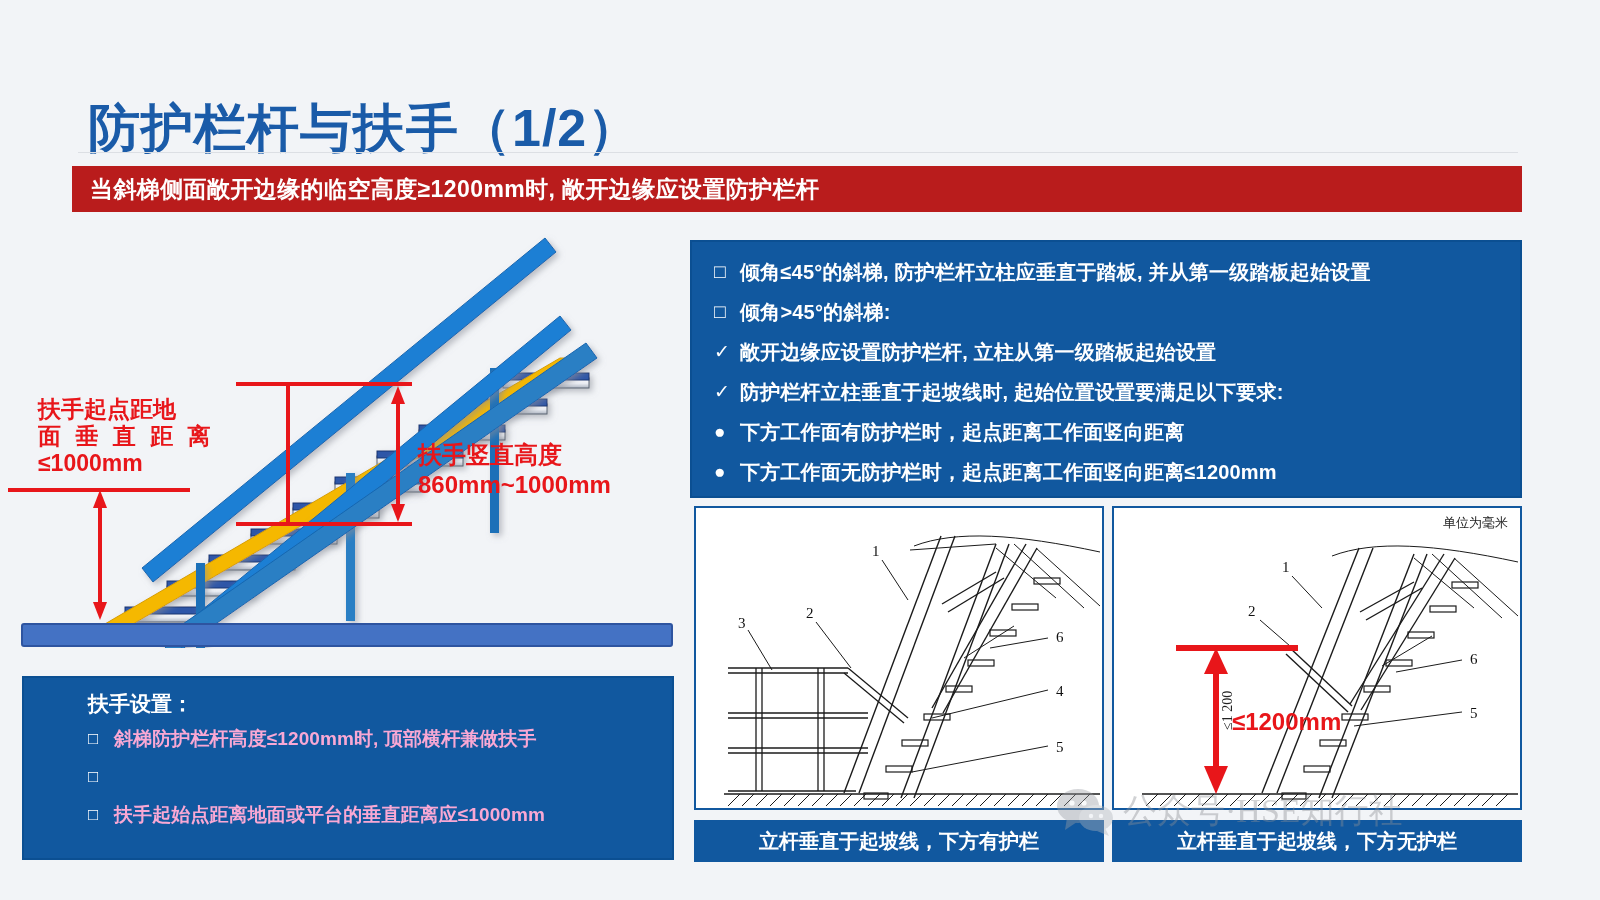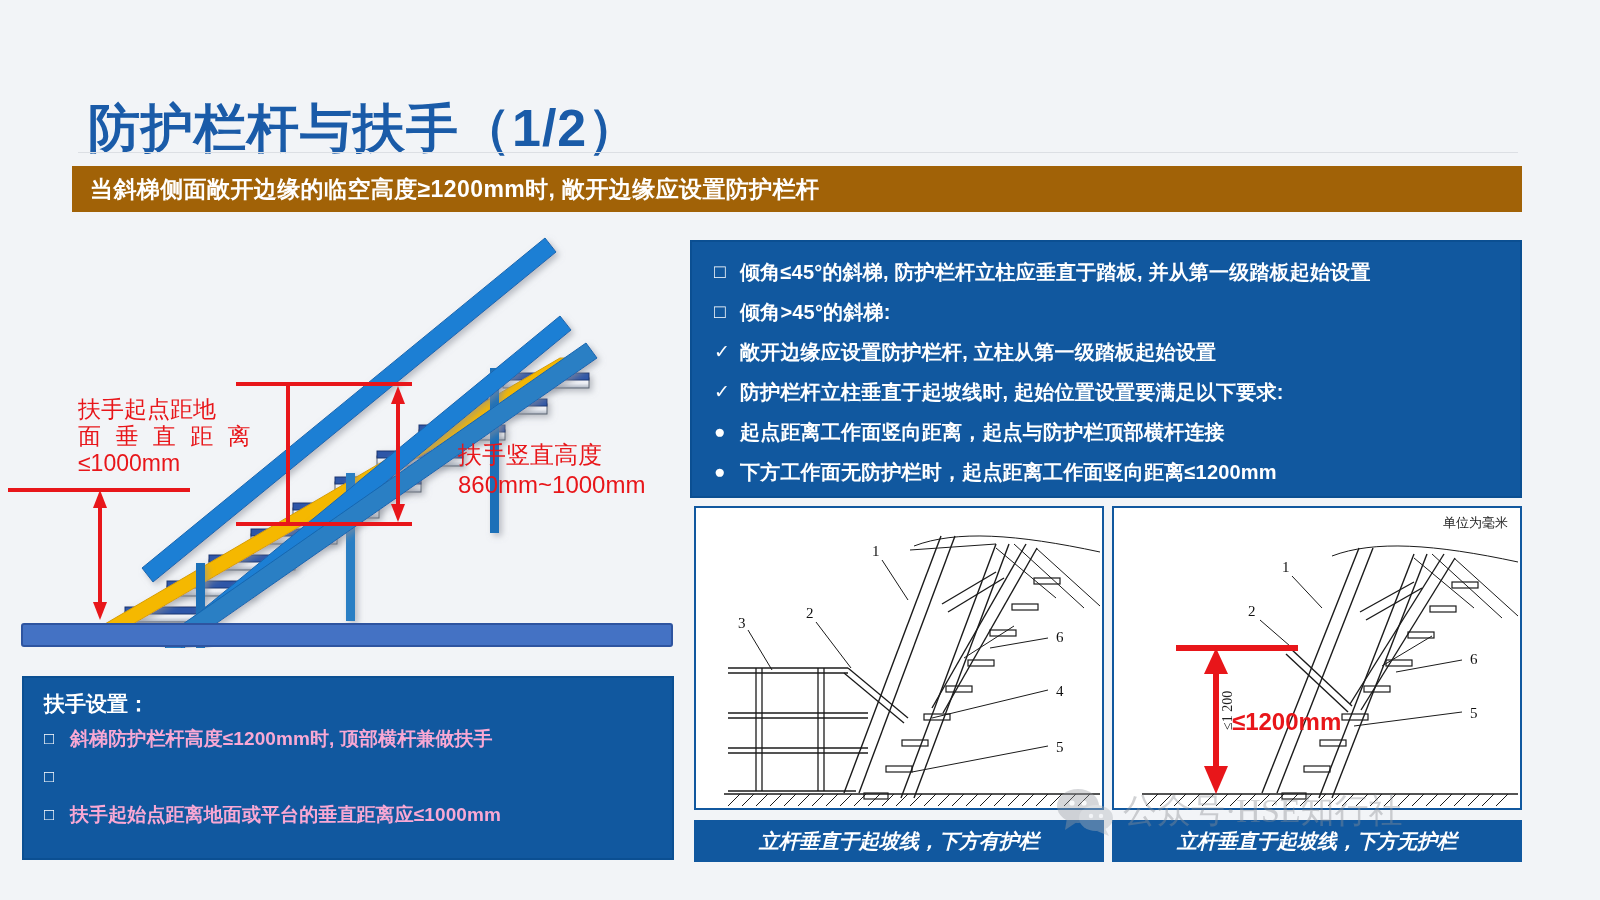--- a/index.html
+++ b/index.html
@@ -20,21 +20,21 @@
     letter-spacing:1px; white-space:nowrap;margin-top:32px;
   }
   .title-rule {
     position:absolute; left:78px; top:152px; width:1440px; height:1px;
     background:#dcdfe4;
   }
 
   
   .banner {
     position:absolute; left:72px; top:166px; width:1450px; height:46px;
-    background:#a16207; display:flex; align-items:center;
+    background:#b91c1c; display:flex; align-items:center;
   }
   .banner-text {
     color:#ffffff; font-size:23px; font-weight:bold;
     padding-left:18px; letter-spacing:.4px; white-space:nowrap;
   }
 
   
   .rules-panel {
     position:absolute; left:690px; top:240px; width:832px; height:258px;
     background:#11589f; border:2px solid #0b4f92;
@@ -49,29 +49,29 @@
     color:#ffffff; font-size:20px; font-weight:bold; line-height:40px;
     white-space:nowrap; letter-spacing:.2px;
   }
 
   
   .stair-art {
     position:absolute; left:0px; top:228px; width:690px; height:420px;
   }
   .stair-art svg { display:block; }
 
-  .ann { position:absolute; color:#e8161a; font-weight:normal; white-space:nowrap;margin-left:40px; }
+  .ann { position:absolute; color:#e8161a; font-weight:bold; white-space:nowrap; }
   .ann-a { left:38px; top:396px; font-size:23px; line-height:27px; }
   .ann-a .sp { letter-spacing:4px; }
   .ann-b { left:418px; top:440px; font-size:24px; line-height:30px; }
 
   
   .handrail-panel {
     position:absolute; left:22px; top:676px; width:652px; height:184px;
-    background:#11589f; border:2px solid #0b4f92;
+    background:#11589f; border:2px solid #0b4f92;padding-left:44px;
   }
   .hp-title {
     color:#fff; font-size:21px; font-weight:bold; padding:12px 0 2px 20px;
   }
   .hp-row { display:flex; align-items:flex-start; padding:0 8px 0 20px; height:38px; }
   .hp-mark { color:#fff; font-size:17px; width:26px; flex:0 0 26px; line-height:38px; }
   .hp-text {
     color:#f9a8d4; font-size:19px; font-weight:bold; line-height:38px;
     white-space:nowrap; letter-spacing:.1px;
   }
@@ -80,21 +80,21 @@
   .draw-card { position:absolute; top:506px; width:410px; height:356px; }
   .draw-card.left  { left:694px; }
   .draw-card.right { left:1112px; }
   .draw-body {
     position:absolute; left:0; top:0; right:0; height:304px;
     background:#ffffff; border:2px solid #11589f; overflow:hidden;
   }
   .draw-body svg { display:block; }
   .draw-cap {
     position:absolute; left:0; right:0; bottom:0; height:42px;
-    background:#11589f; display:flex; align-items:center; justify-content:center;font-style:italic;
+    background:#11589f; display:flex; align-items:center; justify-content:center;
   }
   .draw-cap span { color:#fff; font-size:20px; font-weight:bold; white-space:nowrap; }
   .unit-note {
     position:absolute; right:12px; top:6px; font-size:13px; color:#1c1c1c;
     font-family:"Liberation Serif","DejaVu Serif",serif;
   }
 
   
   .watermark {
     position:absolute; left:1055px; top:786px; display:flex; align-items:center;
@@ -241,21 +241,21 @@
     <div class="rule-row">
       <div class="rule-mark">✓</div>
       <div class="rule-text">敞开边缘应设置防护栏杆, 立柱从第一级踏板起始设置</div>
     </div>
     <div class="rule-row">
       <div class="rule-mark">✓</div>
       <div class="rule-text">防护栏杆立柱垂直于起坡线时, 起始位置设置要满足以下要求:</div>
     </div>
     <div class="rule-row">
       <div class="rule-mark">●</div>
-      <div class="rule-text">起点距离工作面竖向距离，起点与防护栏顶部横杆连接</div>
+      <div class="rule-text">下方工作面有防护栏时，起点距离工作面竖向距离</div>
     </div>
     <div class="rule-row">
       <div class="rule-mark">●</div>
       <div class="rule-text">下方工作面无防护栏时，起点距离工作面竖向距离≤1200mm</div>
     </div>
   </div>
 
   <div class="handrail-panel">
     <div class="hp-title">扶手设置：</div>
     <div class="hp-row">

